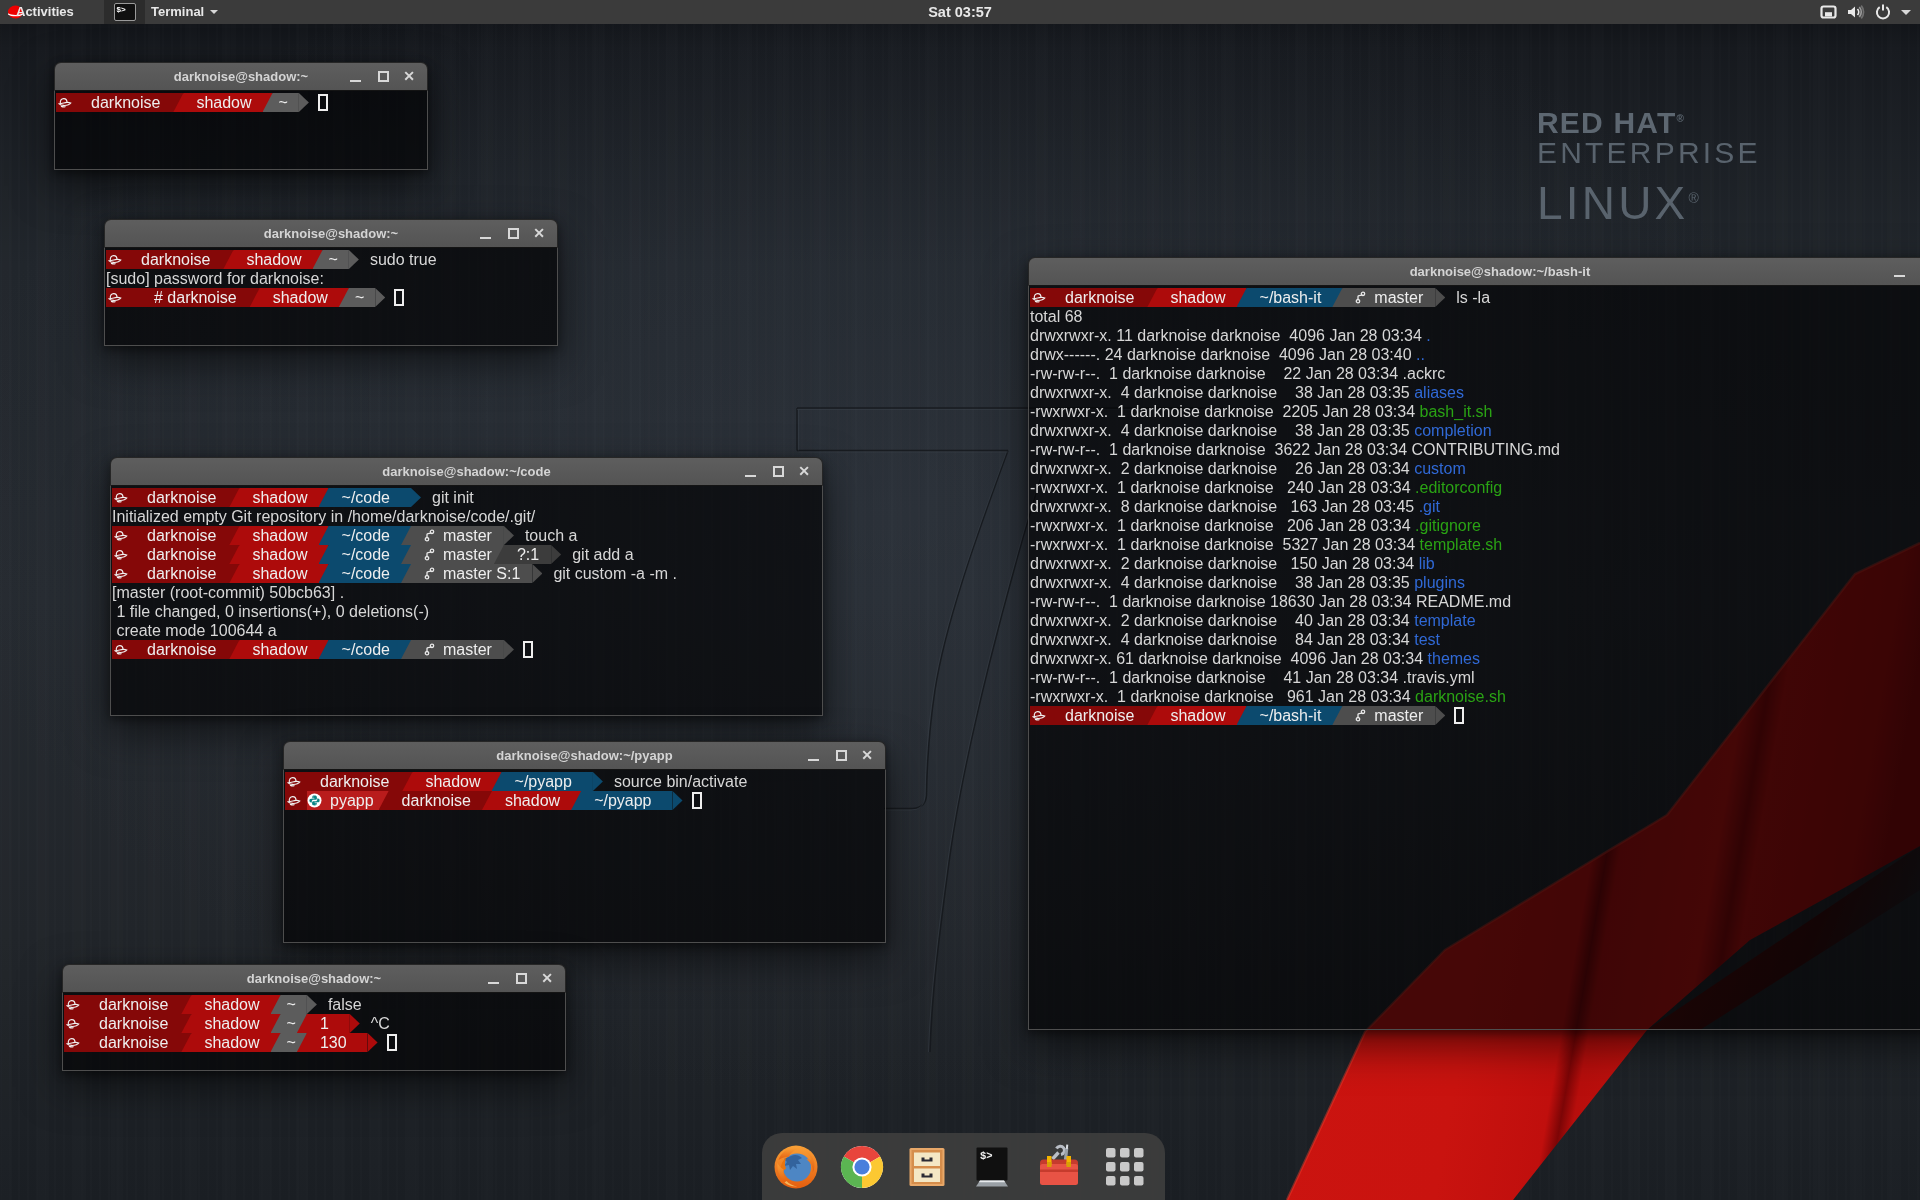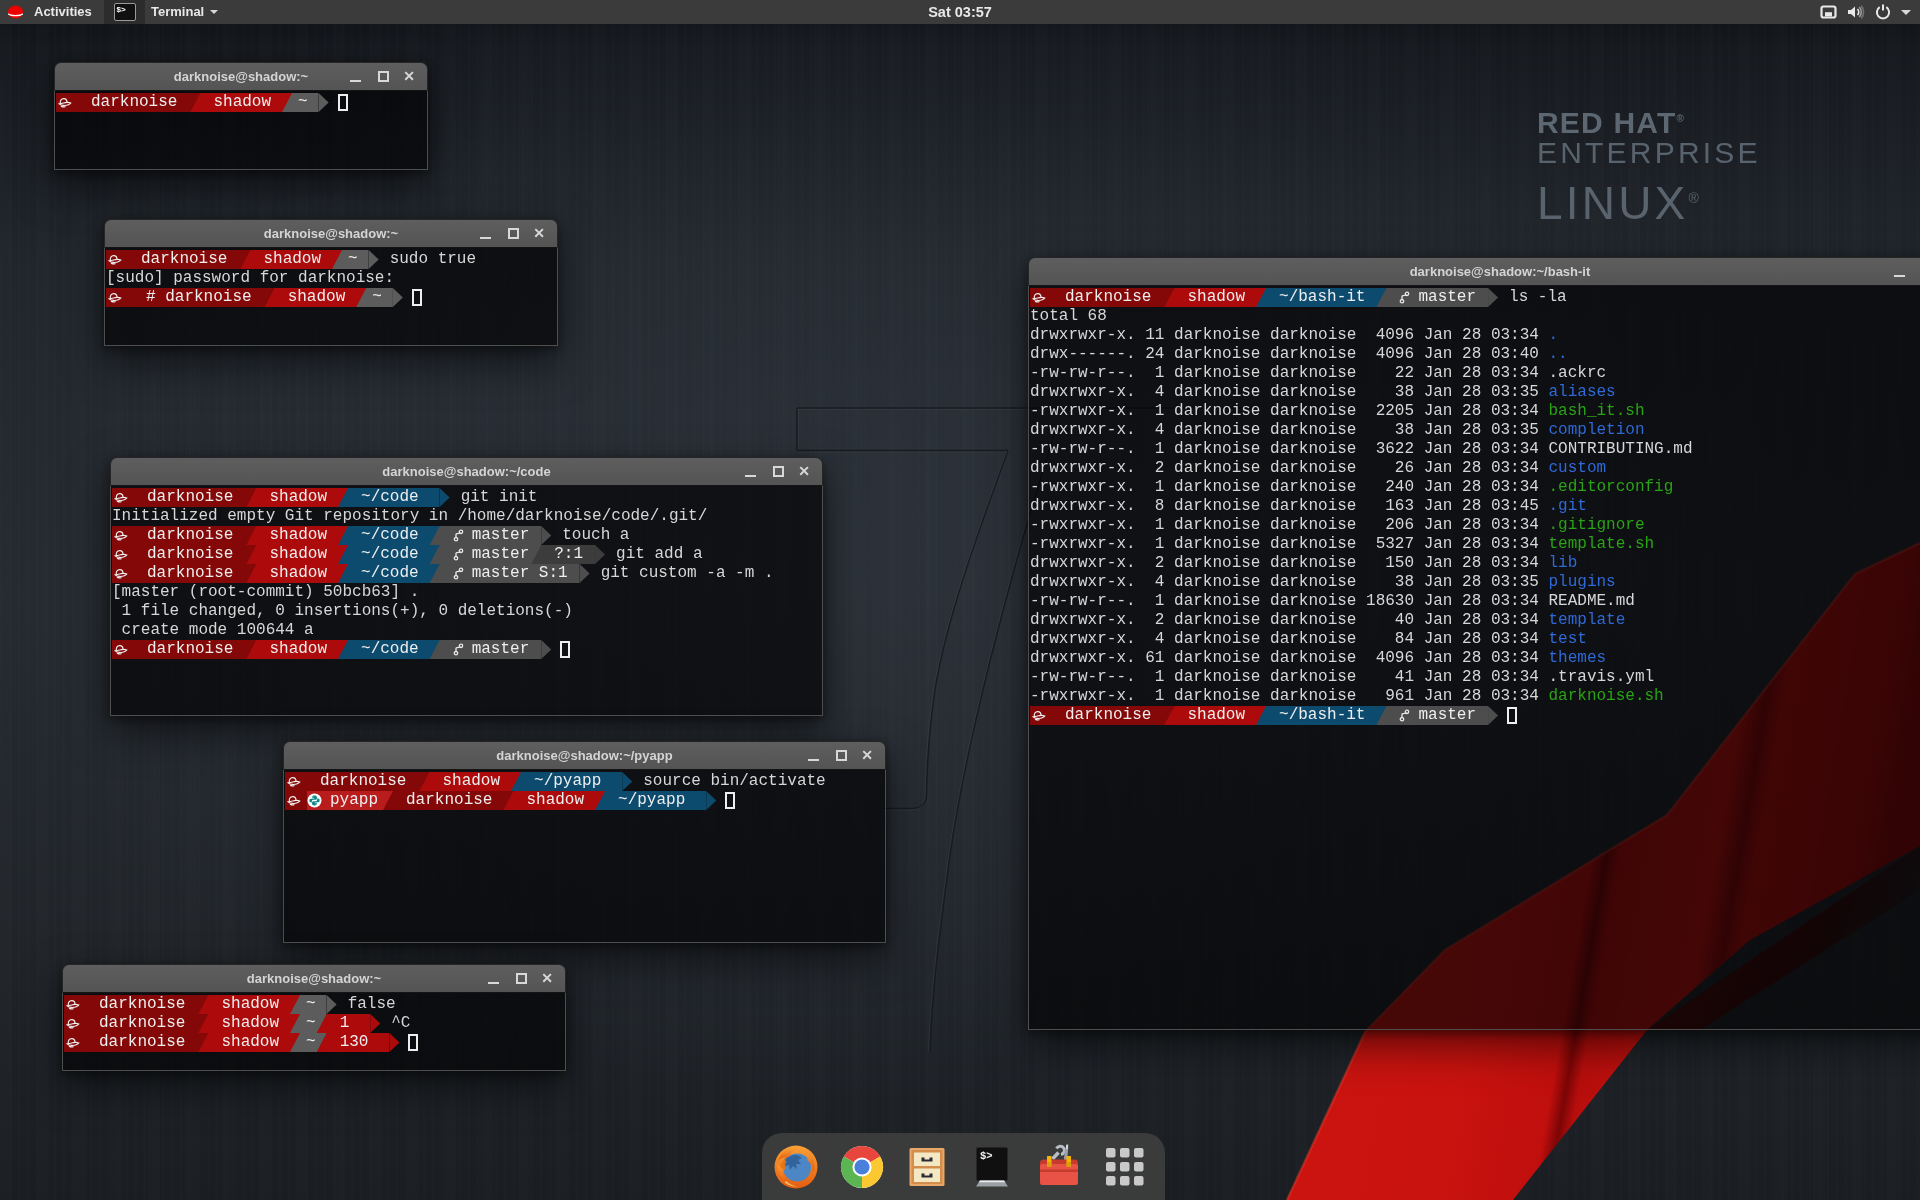--- a/index.html
+++ b/index.html
@@ -13,36 +13,36 @@
  repeating-linear-gradient(90deg, rgba(255,255,255,0.016) 0 2px, rgba(0,0,0,0) 2px 9px),
  repeating-linear-gradient(90deg, rgba(0,0,0,0.05) 0 1px, rgba(0,0,0,0) 1px 23px),
  repeating-linear-gradient(90deg, rgba(255,255,255,0.012) 0 12px, rgba(0,0,0,0.02) 12px 37px);}
 #rhlogo{position:absolute;left:1537px;top:104px;color:#5d6771;line-height:1;width:360px;height:140px}
 #rhlogo .l1{position:absolute;left:0;top:4px;font-size:30px;font-weight:bold;letter-spacing:1.2px}
 #rhlogo .l2{position:absolute;left:0;top:34px;font-size:30px;letter-spacing:3.2px;color:#59636d}
 #rhlogo .l3{position:absolute;left:0;top:76px;font-size:46px;letter-spacing:3.2px;color:#59636d}
 #rhlogo sup{font-size:10px}
 
 #topbar{position:absolute;left:0;top:0;width:1920px;height:24px;background:#3b3b3b;color:#e8e8e8;font-size:13px;font-weight:bold;z-index:50}
-#topbar .act{position:absolute;left:34px;top:0;line-height:24px}
+#topbar .act{position:absolute;left:16px;top:0;line-height:24px}
 #tb-hat{position:absolute;left:7px;top:4px}
 #appmenu{position:absolute;left:104px;top:0;height:24px;display:flex;align-items:center}
 #appmenu .ibox{width:41px;height:24px;background:#2c2c2c;display:flex;align-items:center;justify-content:center}
 #appmenu .ticon{width:22px;height:18px;background:#101010;border:1px solid #9a9a9a;border-radius:2px;position:relative}
 #appmenu .ticon span{position:absolute;left:2px;top:2px;font-size:8px;font-weight:bold;color:#fff;font-family:"Liberation Sans",sans-serif;line-height:8px}
 #appmenu .lbl{line-height:24px;margin:0 6px 0 6px}
 #appmenu .car{width:0;height:0;border:4px solid rgba(0,0,0,0);border-top-color:#d8d8d8;margin:4px 8px 0 0}
 #clock{position:absolute;left:0;right:0;top:0;text-align:center;line-height:24px;font-size:14.5px}
 #sysicons{position:absolute;right:0;top:0;height:24px;display:flex;align-items:center}
 #sysicons svg{margin-right:10px}
 #sysicons .car{width:0;height:0;border:5px solid rgba(0,0,0,0);border-top-color:#d8d8d8;margin:5px 9px 0 0}
 
 .win{position:absolute;border-radius:8px 8px 0 0;box-shadow:0 16px 42px rgba(0,0,0,0.55),0 3px 10px rgba(0,0,0,0.45)}
 .tb{height:28px;background:linear-gradient(#5e5e5e,#545454);border:1px solid #262626;border-bottom:none;border-radius:7px 7px 0 0;position:relative;text-align:center;font-size:13px;font-weight:bold;line-height:27px;color:#d4d4d4}
-.ct{position:absolute;left:0;right:0;top:28px;bottom:0;background:rgba(2,2,3,0.66);border:1px solid #4e4e4e;border-top:1px solid #141414;padding:2px 0 0 1px;font-family:Liberation Mono, monospace;font-size:16px;line-height:19px;color:#d7d7d7;overflow:hidden}
+.ct{position:absolute;left:0;right:0;top:28px;bottom:0;background:rgba(2,2,3,0.66);border:1px solid #4e4e4e;border-top:1px solid #141414;padding:2px 0 0 1px;font-family:Liberation Sans, sans-serif;font-size:16px;line-height:19px;color:#d7d7d7;overflow:hidden}
 .ct>div{white-space:pre;height:19px}
 .ct>pre{font:inherit}
 .bt{position:absolute;top:0;width:20px;height:27px;color:#d8d8d8}
 .b1{right:61px}.b2{right:33px}.b3{right:8px}
 .bt .mn{position:absolute;left:4px;top:17px;width:11px;height:2px;background:#d8d8d8}
 .bt .mx{position:absolute;left:4px;top:8px;width:11px;height:11px;border:2px solid #d8d8d8}
 .bt .cl{position:absolute;left:0;top:0;font-size:14px;font-weight:bold;line-height:27px;width:20px;text-align:center}
 
 .row{height:19px;display:flex;align-items:stretch;font-weight:normal;color:#eeeeee}
 .sg{display:flex;align-items:center;white-space:pre}
@@ -148,21 +148,21 @@
                 <path d="M3.4 9.4 C4.6 9.9 5.9 10 7.1 9.7"></path>
               </g>
             </svg><span style="margin-left:19px">darknoise</span></span><span class="sg cut c-br pl pr">shadow</span><span class="sg cut c-g1" style="padding-left:16px;padding-right:11px">~</span><span class="ar c-g1"></span><span class="cmd" style="padding-left:11px">sudo true</span></div>
   <div>[sudo] password for darknoise:</div>
   <div class="row"><span class="sg c-dk pr1"><svg class="hat" width="14" height="11" viewBox="0 0 14 11">
               <g fill="none" stroke="#f0f0f0" stroke-width="1.15" stroke-linecap="round">
                 <path d="M2.3 6.3 C2 3.5 3.4 1.7 5.6 1.6 C7.8 1.5 8.9 3.1 9 5.1"></path>
                 <path d="M1.1 6.9 C3.2 8.7 7.6 8.9 10.3 7.7 C11.6 7.1 12.5 6.5 12.8 6 C11.4 5.5 9.9 5.3 8.9 5.4 C6.4 5.7 4.6 6.5 1.1 6.9 Z"></path>
                 <path d="M3.4 9.4 C4.6 9.9 5.9 10 7.1 9.7"></path>
               </g>
-            </svg><span style="margin-left:24px"># darknoise</span></span><span class="sg cut c-br pl pr">shadow</span><span class="sg cut c-g1" style="padding-left:16px;padding-right:11px">~</span><span class="ar c-g1"></span><span class="cur"></span></div>
+            </svg><span style="margin-left:32px"># darknoise</span></span><span class="sg cut c-br pl pr">shadow</span><span class="sg cut c-g1" style="padding-left:16px;padding-right:11px">~</span><span class="ar c-g1"></span><span class="cur"></span></div>
  </div>
 </div>
 
 <div class="win" style="left:110px;top:457px;width:713px;height:259px">
  <div class="tb">darknoise@shadow:~/code<span class="bt b1">
           <span class="mn"></span>
         </span><span class="bt b2">
           <span class="mx"></span>
         </span><span class="bt b3">
           <span class="cl">✕</span>

